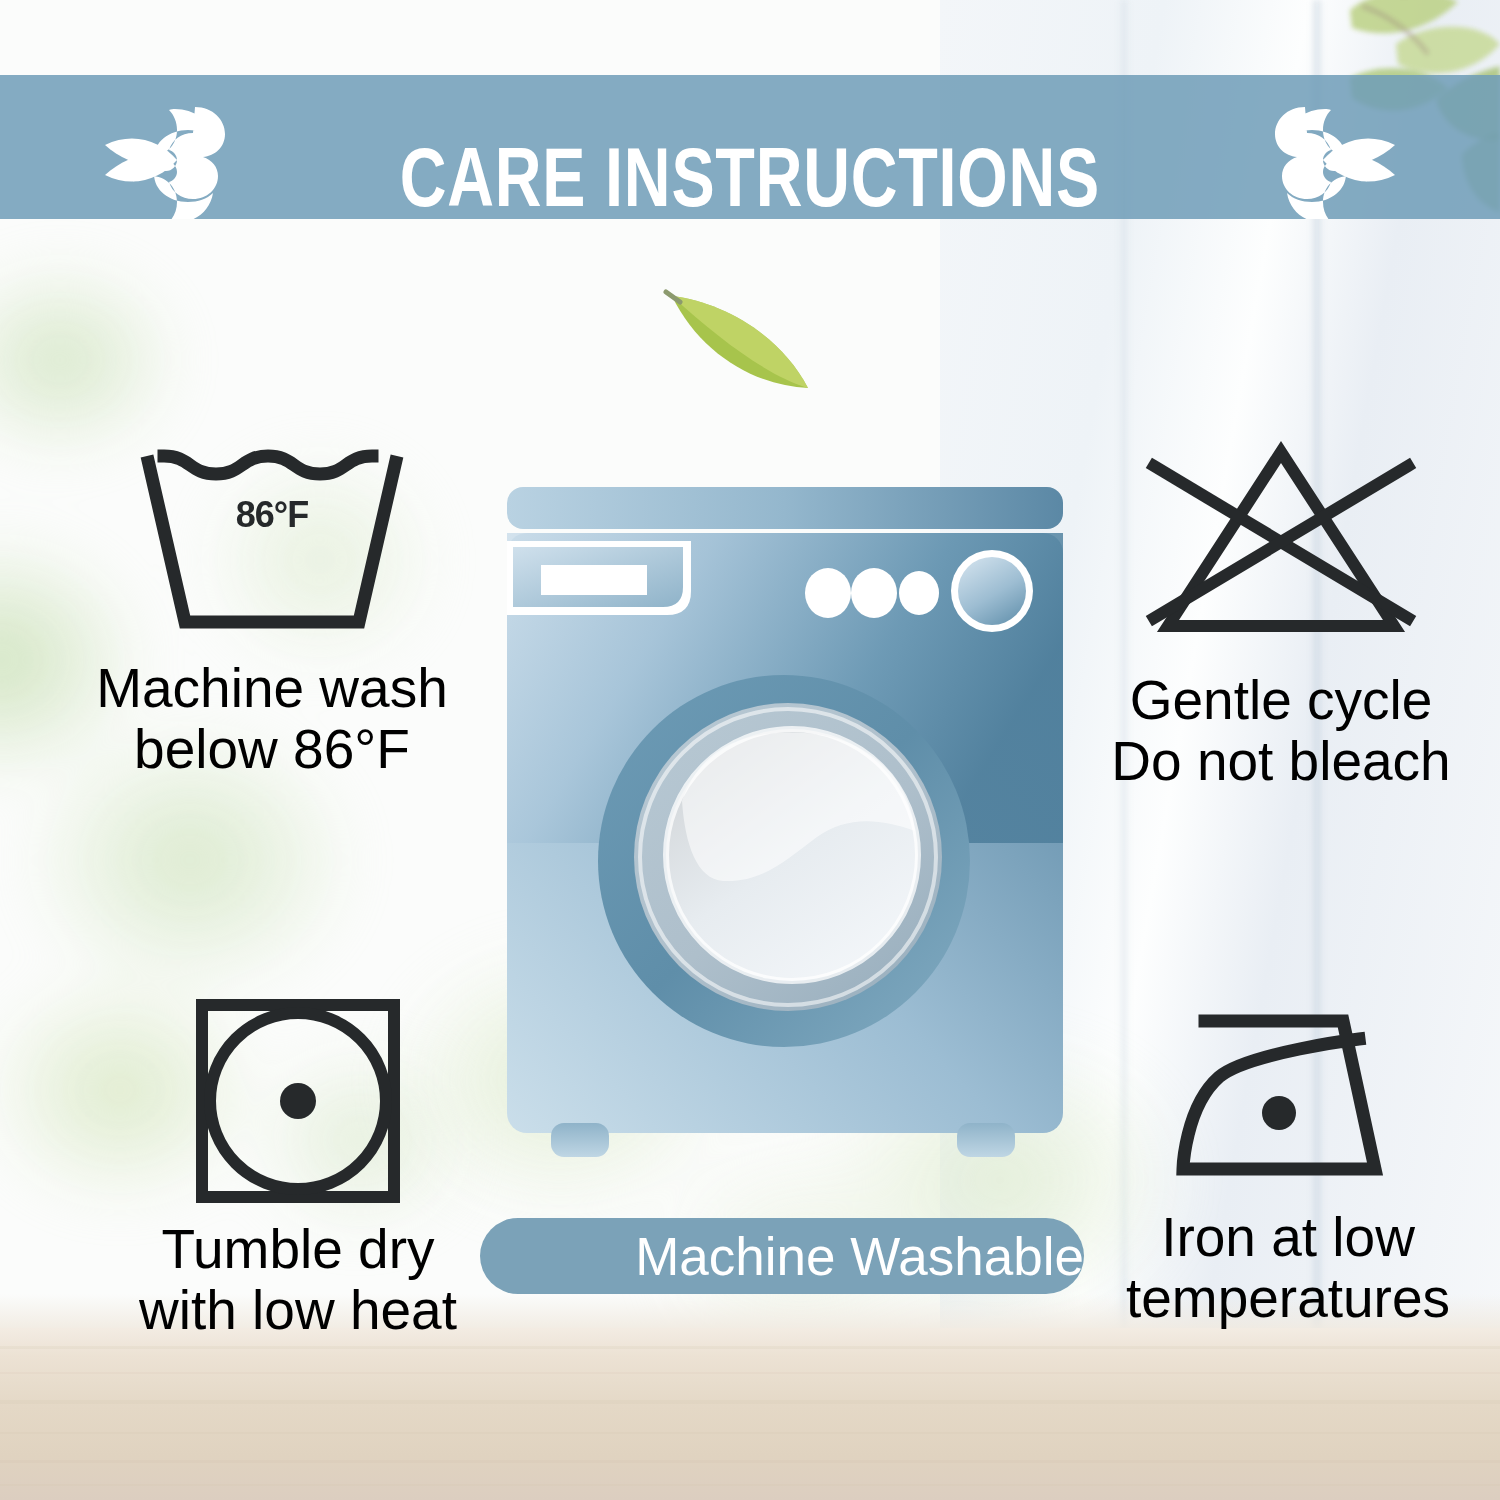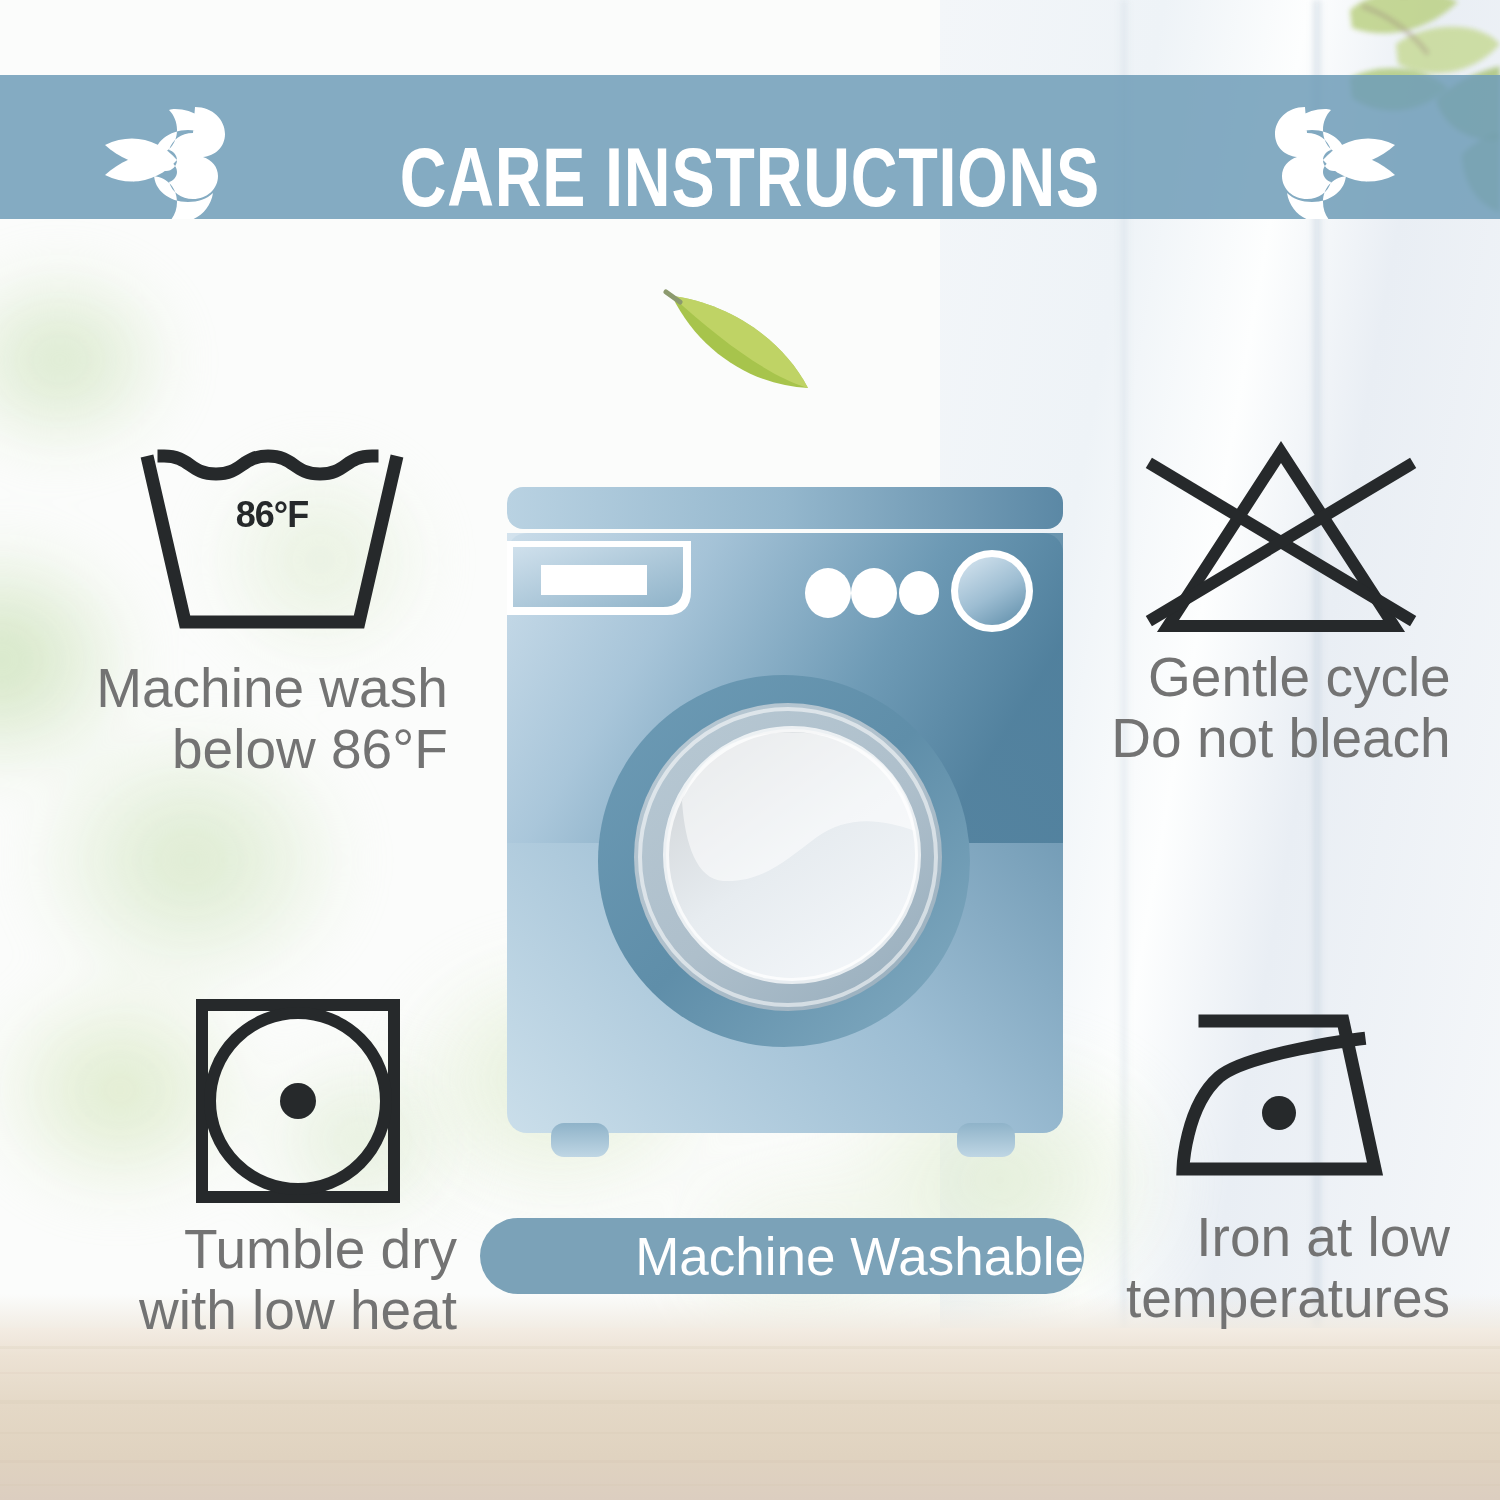--- a/index.html
+++ b/index.html
@@ -71,29 +71,29 @@
     letter-spacing:1px;transform:scaleX(.78);transform-origin:center;
     white-space:nowrap;font-family:"Liberation Sans","DejaVu Sans",sans-serif;
   }
   .ornament{width:168px;height:118px;flex:0 0 auto;}
   .ornament.flip{transform:scaleX(-1);}
 
   
   .care-item{position:absolute;display:flex;flex-direction:column;align-items:center;}
   .care-item .sym{display:block;}
   .care-label{
-    margin-top:18px;text-align:right;color:#737373;
+    margin-top:18px;text-align:center;color:#000000;
     font-size:55px;line-height:1.10;font-weight:400;white-space:pre-line;
     font-family:"Liberation Sans","DejaVu Sans",sans-serif;
   }
   #care-wash{left:62px;top:440px;width:420px;}
   #care-bleach{left:1066px;top:440px;width:430px;}
   #care-dry{left:98px;top:995px;width:400px;}
   #care-iron{left:1078px;top:995px;width:420px;}
-  #care-bleach .care-label{margin-top:7px;}
+  #care-bleach .care-label{margin-top:30px;}
   #care-dry .care-label{margin-top:12px;}
   #care-iron .care-label{margin-top:12px;}
 
   .tub-temp{
     position:absolute;left:0;right:0;top:54px;text-align:center;
     font-size:36px;font-weight:bold;color:#26292b;letter-spacing:-1px;
     font-family:"Liberation Sans","DejaVu Sans",sans-serif;
   }
   .tub-wrap{position:relative;width:278px;height:200px;}
 

